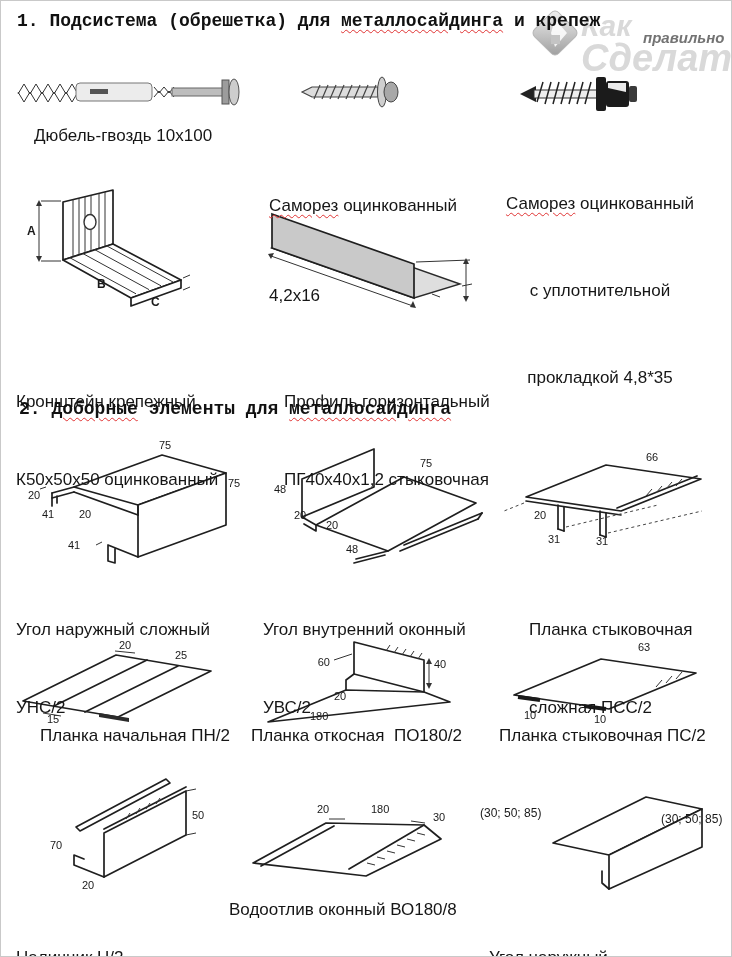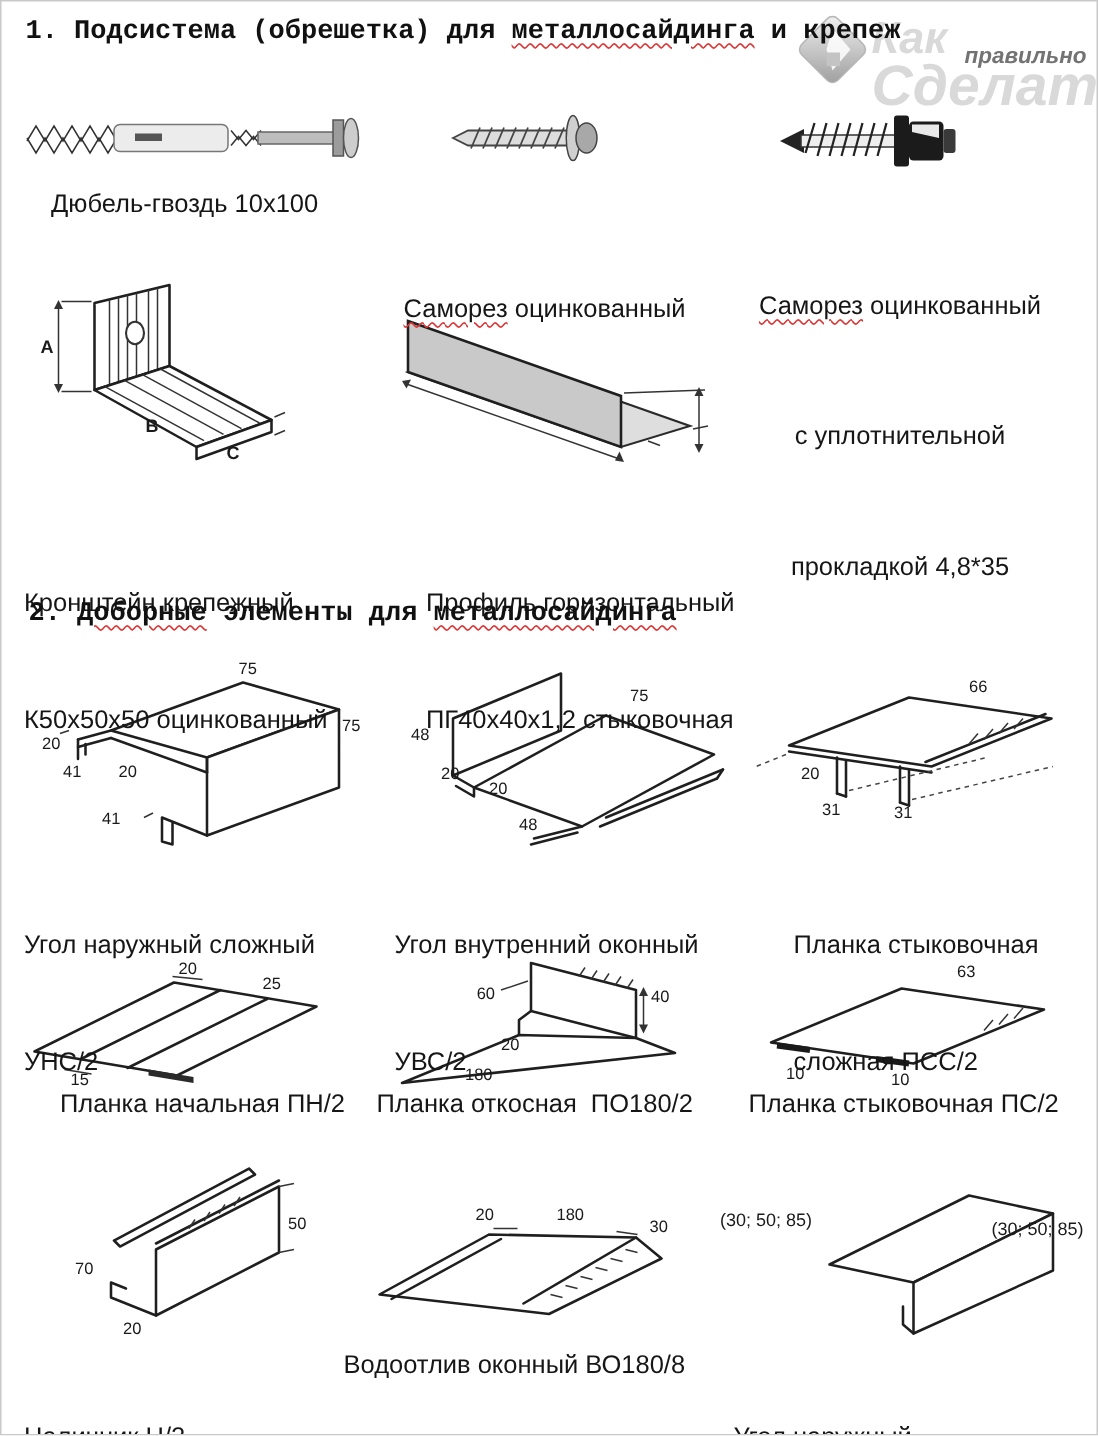--- a/index.html
+++ b/index.html
@@ -66,20 +66,21 @@
       <line x1="50" y1="24" x2="56" y2="10"></line>
         <line x1="58" y1="24" x2="64" y2="10"></line>
       <line x1="66" y1="24" x2="72" y2="10"></line>
         <line x1="74" y1="24" x2="80" y2="10"></line>
     </g>
     <ellipse cx="86" cy="17" rx="4.5" ry="15" fill="#cfcfcf" stroke="#444"></ellipse>
     <ellipse cx="95" cy="17" rx="7" ry="10" fill="#a8a8a8" stroke="#444"></ellipse>
   </svg>
   <div class="lbl" style="left:268px;top:130px;line-height:30px">
     <div><span class="sp">Саморез</span><span> оцинкованный</span></div>
+    <div>4,2х16</div>
   </div>
 
   <svg style="left:515px;top:68px" width="130" height="48" viewBox="0 0 130 48">
     <polygon points="4,25 20,17 20,33" fill="#222"></polygon>
     <rect x="18" y="21" width="64" height="8" fill="#eee" stroke="#333"></rect>
     <g stroke="#222" stroke-width="1.5">
       <line x1="21" y1="33" x2="27" y2="13"></line>
         <line x1="29" y1="35" x2="35" y2="13"></line>
       <line x1="37" y1="35" x2="43" y2="13"></line>
         <line x1="45" y1="35" x2="51" y2="13"></line>

